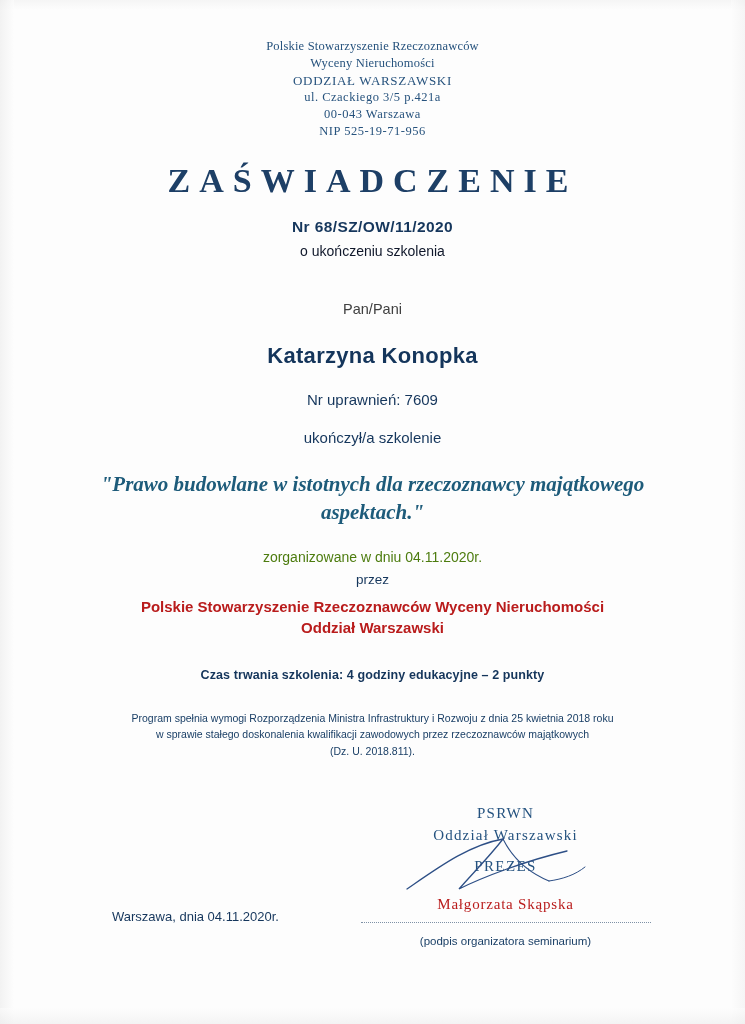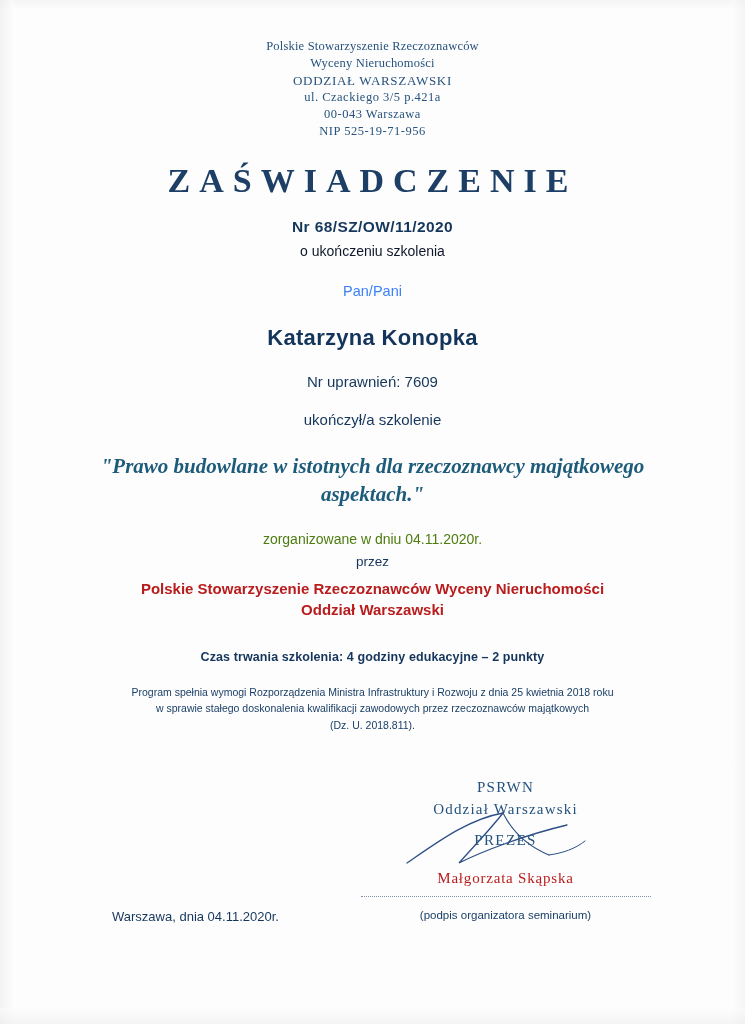--- a/index.html
+++ b/index.html
@@ -88,23 +88,23 @@
     color: #15365c;
     letter-spacing: .4px;
   }
   .doc-subtitle {
     margin-top: 7px;
     font-size: 14px;
     color: #0f172a;
   }
 
   .salutation {
-    margin-top: 24px;
+    margin-top: 42px;
     font-size: 14.5px;
-    color: #3b82f6;
+    color: #404040;
   }
 
   .recipient-name {
     margin-top: 26px;
     font-size: 22px;
     font-weight: 700;
     color: #14355b;
     letter-spacing: .3px;
   }
 
@@ -150,21 +150,21 @@
 
   .duration {
     margin-top: 29px;
     font-size: 12.5px;
     font-weight: 700;
     color: #14355b;
     letter-spacing: .1px;
   }
 
   .legal {
-    margin-top: 20px;
+    margin-top: 28px;
     font-size: 10.5px;
     line-height: 1.55;
     color: #1a3f66;
   }
 
   
   .signature-block {
     margin-top: 46px;
     width: 100%;
     display: flex;

